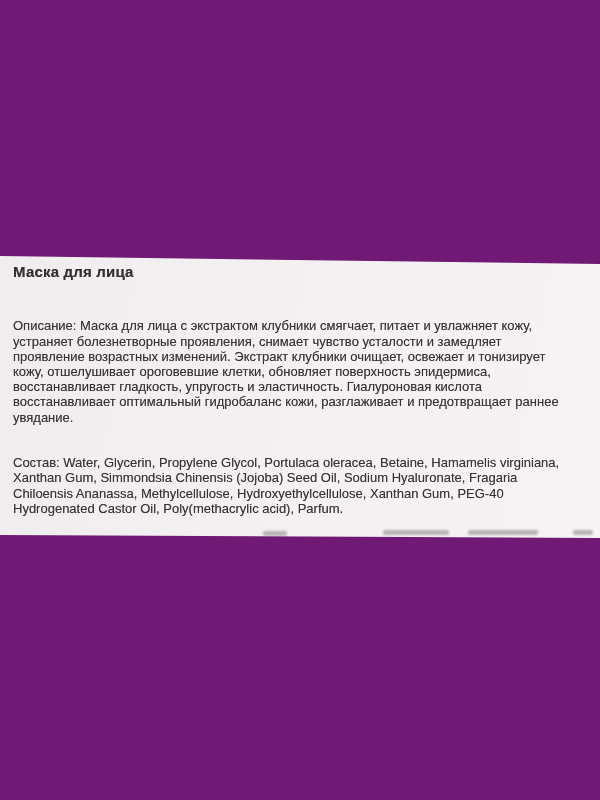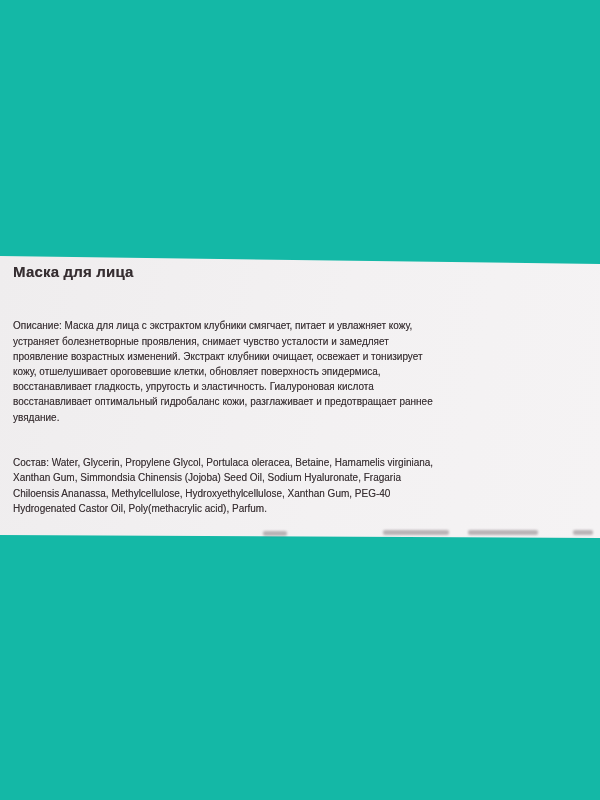--- a/index.html
+++ b/index.html
@@ -4,21 +4,21 @@
 <style>
   html, body {
     margin: 0;
     padding: 0;
     background: #ffffff;
   }
   .photo {
     position: relative;
     width: 600px;
     height: 800px;
-    background: #14b8a6;
+    background: #701a75;
     overflow: hidden;
     font-family: "Liberation Sans", sans-serif;
   }
   .label-panel {
     position: absolute;
     left: 0;
     top: 255px;
     width: 600px;
     height: 284px;
     background: linear-gradient(100deg, #efedee 0%, #f3f1f2 55%, #f5f3f4 100%);
@@ -32,21 +32,21 @@
     font-size: 15px;
     font-weight: 700;
     line-height: 20px;
     letter-spacing: 0.2px;
     color: #362e31;
     text-shadow: 0 0 0.6px rgba(54, 46, 49, 0.55);
   }
   .label-body {
     margin-top: 6px;
     width: 587px;
-    font-size: 10px;
+    font-size: 13px;
     font-weight: 400;
     line-height: 15.2px;
     white-space: pre-wrap;
     color: #3a3134;
     text-shadow: 0 0 0.6px rgba(58, 49, 52, 0.5);
   }
   .label-section {
     white-space: pre-wrap;
   }
   

